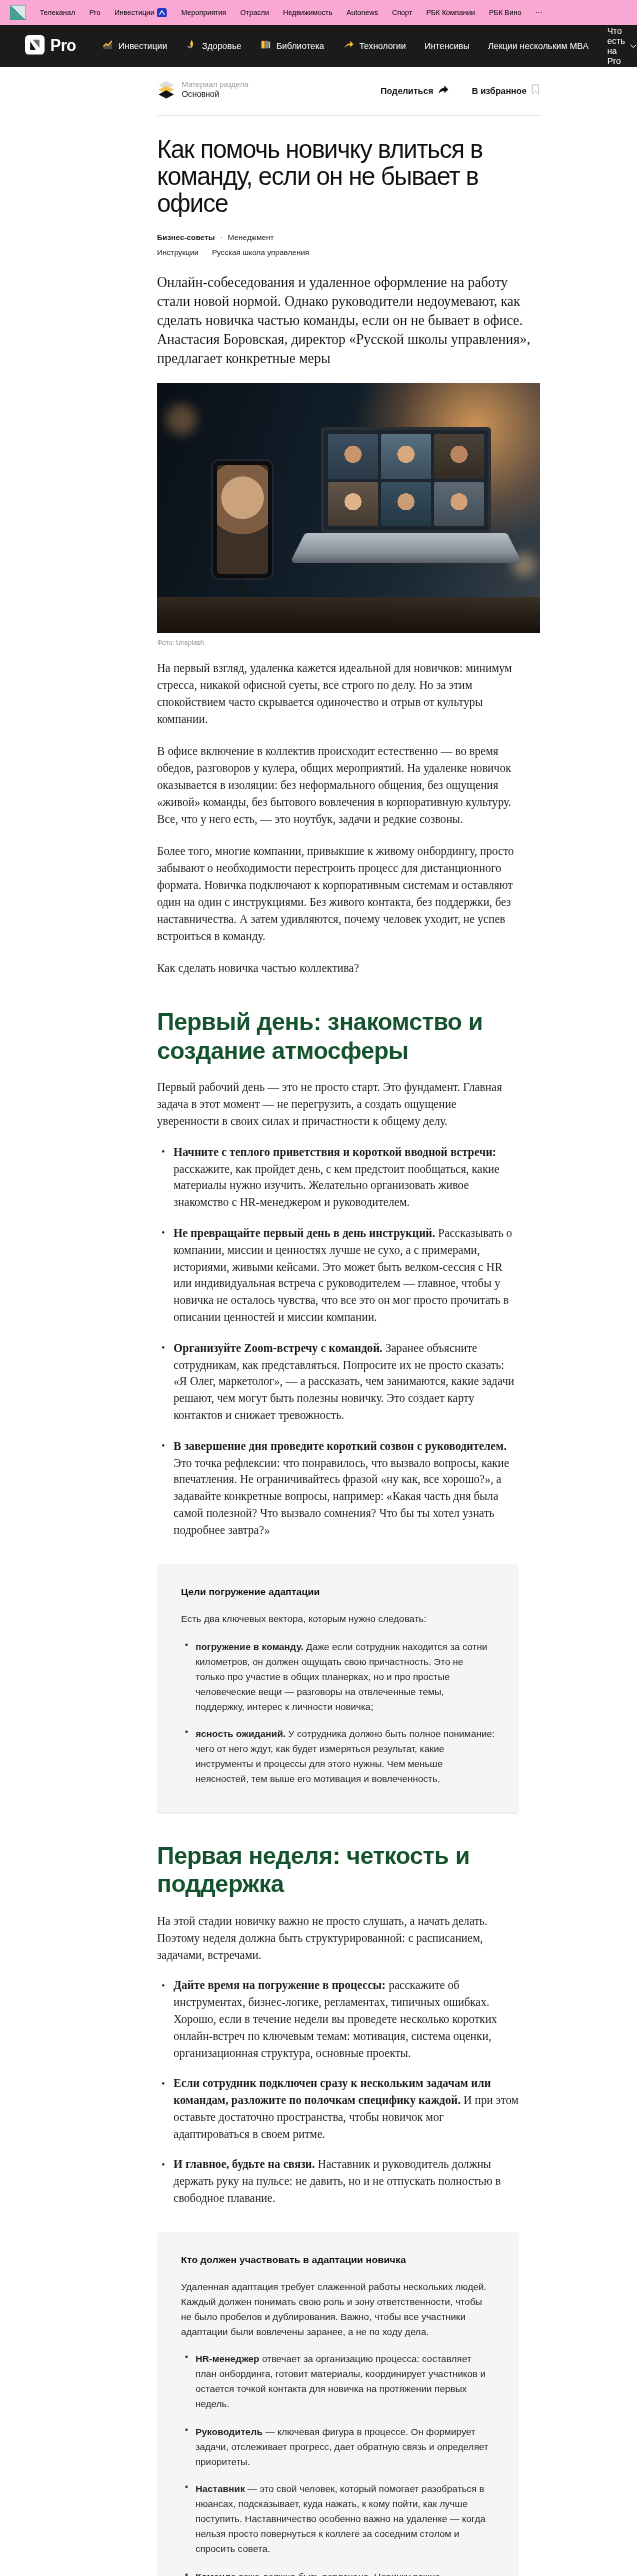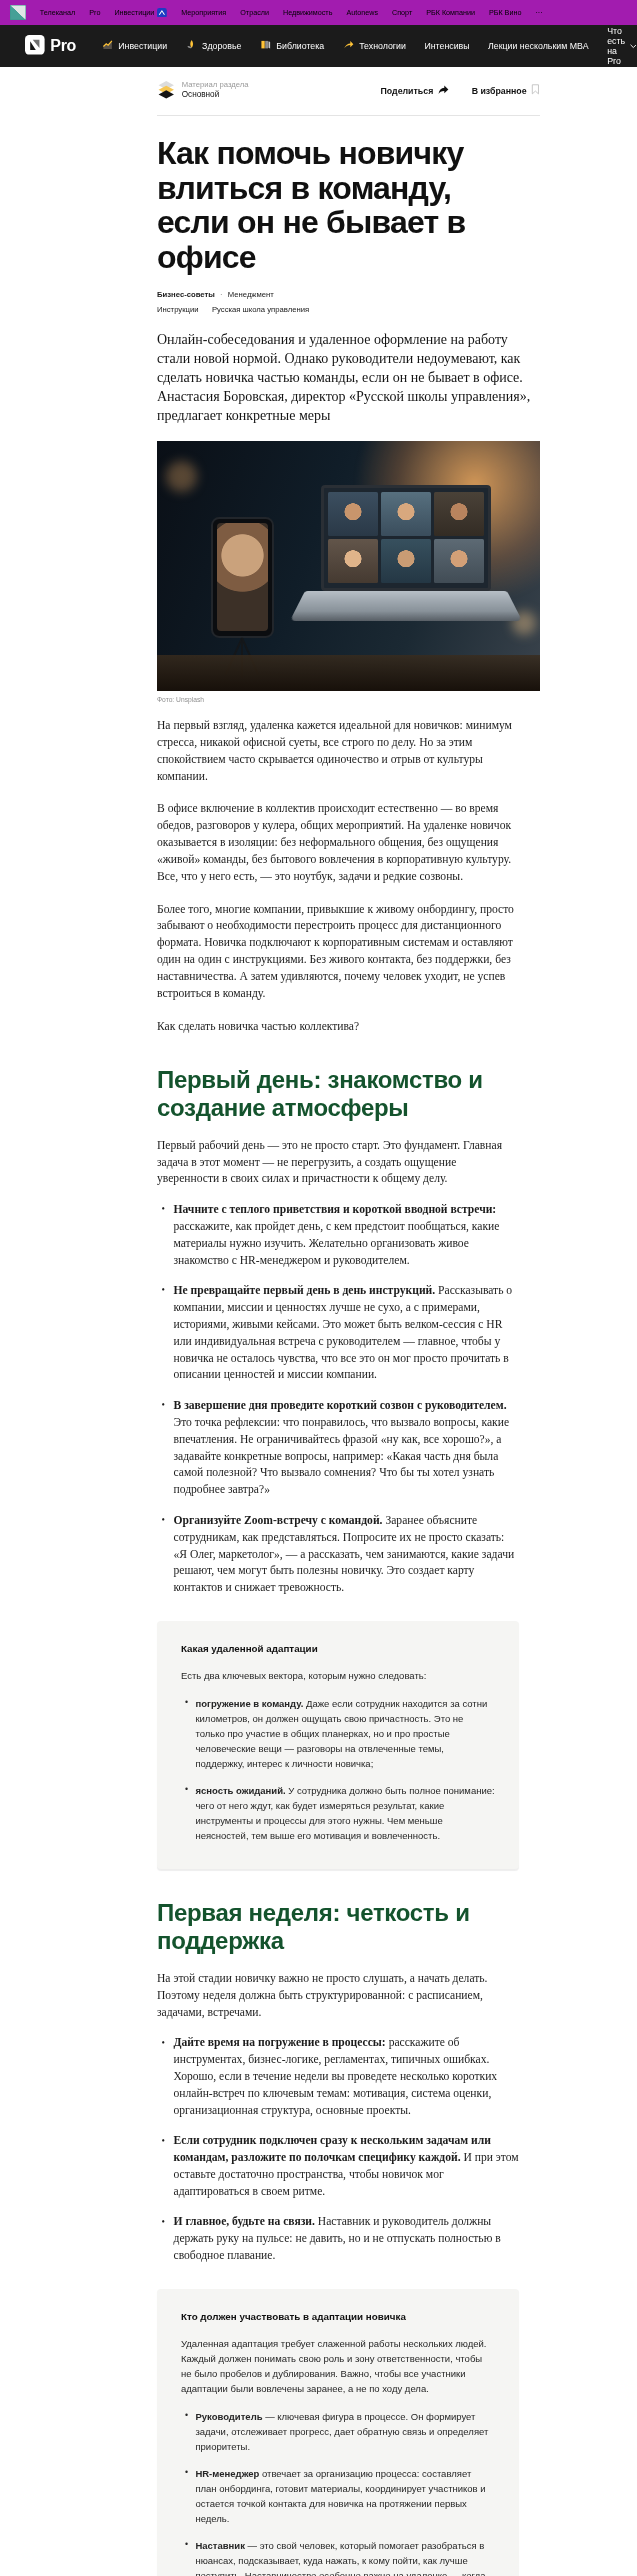--- a/index.html
+++ b/index.html
@@ -1,41 +1,41 @@
 <!DOCTYPE html>
 <html lang="ru" style="font-size:8.2px"><head>
 <meta charset="utf-8">
 <style>
   html,body{margin:0;padding:0;background:#fff;}
   body{width:638px;font-family:"Liberation Sans",sans-serif;color:#1a1a1a;-webkit-font-smoothing:antialiased;}
   a{text-decoration:none;color:inherit;cursor:pointer;}
 
   
-  .topbar{height:25px;display:flex;align-items:center;padding:0 10.3px;gap:14px;background:#a21caf;}
+  .topbar{height:25px;display:flex;align-items:center;padding:0 10.3px;gap:14px;background:#f9a8d4;}
   .rbc-logo{width:15.5px;height:15.5px;flex:0 0 auto;background:linear-gradient(to top right,#45a097 49%,#dfe7e6 51%);box-shadow:inset 0 0 0 0.5px #3d938b;}
   .topnav-item{font-size:7.2px;color:#000;display:flex;align-items:center;gap:3.1px;white-space:nowrap;}
   .vtb-badge{display:inline-flex;}
 
   
   .problack{height:42px;background:#1b1b1b;display:flex;align-items:center;padding:0 14.4px 0 25px;gap:18.5px;}
   .pro-logo{display:flex;align-items:center;gap:5.7px;margin-right:7.2px;}
   .pro-word{color:#fff;font-size:16px;font-weight:700;letter-spacing:-0.3px;}
   .pronav-item{color:#fff;font-size:8.8px;font-weight:500;display:flex;align-items:center;gap:5.2px;white-space:nowrap;}
   .pronav-more{margin-left:auto;display:flex;align-items:center;gap:4.6px;color:#fff;font-size:8.8px;font-weight:500;}
 
   
   .meta-row{width:383px;margin:13.4px 0 0 157px;display:flex;align-items:center;}
   .meta-texts{margin-left:6.2px;}
   .meta-label{font-size:7.7px;color:#9a9a9a;line-height:1.3;}
   .meta-value{font-size:8.2px;font-weight:400;color:#111;line-height:1.3;}
   .meta-actions{margin-left:auto;display:flex;align-items:center;gap:23px;text-align:right;}
   .action-btn{display:flex;align-items:center;gap:4.6px;font-size:8.8px;font-weight:700;color:#111;}
 
   .title-block{width:383px;margin-left:157px;border-top:0.5px solid #e4e4e4;margin-top:14.4px;padding-top:19.6px;}
-  h1{margin:0;font-size:32px;line-height:1.08;font-weight:700;letter-spacing:-0.8px;max-width:366px;color:#111;}
+  h1{margin:0;font-size:25px;line-height:1.08;font-weight:400;letter-spacing:-0.8px;max-width:366px;color:#111;}
 
   .tags{margin-top:15.5px;font-size:7.7px;color:#1a1a1a;}
   .tags-row{display:flex;align-items:center;gap:5.2px;}
   .tags-row + .tags-row{margin-top:6.7px;gap:13.4px;}
   .tag-strong{font-weight:700;}
   .tag-dot{color:#8a8a8a;}
 
   .lead{margin-top:15.5px;font-family:"Liberation Serif",serif;font-size:14px;line-height:1.36;max-width:379px;color:#151515;}
 
   
@@ -253,42 +253,42 @@
 <main class="article-body">
     <p class="bp">На первый взгляд, удаленка кажется идеальной для новичков: минимум стресса, никакой офисной суеты, все строго по делу. Но за этим спокойствием часто скрывается одиночество и отрыв от культуры компании.</p>
     <p class="bp">В офисе включение в коллектив происходит естественно — во время обедов, разговоров у кулера, общих мероприятий. На удаленке новичок оказывается в изоляции: без неформального общения, без ощущения «живой» команды, без бытового вовлечения в корпоративную культуру. Все, что у него есть, — это ноутбук, задачи и редкие созвоны.</p>
     <p class="bp">Более того, многие компании, привыкшие к живому онбордингу, просто забывают о необходимости перестроить процесс для дистанционного формата. Новичка подключают к корпоративным системам и оставляют один на один с инструкциями. Без живого контакта, без поддержки, без наставничества. А затем удивляются, почему человек уходит, не успев встроиться в команду.</p>
     <p class="bp">Как сделать новичка частью коллектива?</p>
     <h2>Первый день: знакомство и создание атмосферы</h2>
     <p class="bp">Первый рабочий день — это не просто старт. Это фундамент. Главная задача в этот момент — не перегрузить, а создать ощущение уверенности в своих силах и причастности к общему делу.</p>
     <ul class="slist">
       <li><b>Начните с теплого приветствия и короткой вводной встречи:</b> расскажите, как пройдет день, с кем предстоит пообщаться, какие материалы нужно изучить. Желательно организовать живое знакомство с HR-менеджером и руководителем.</li>
       <li><b>Не превращайте первый день в день инструкций.</b> Рассказывать о компании, миссии и ценностях лучше не сухо, а с примерами, историями, живыми кейсами. Это может быть велком-сессия с HR или индивидуальная встреча с руководителем — главное, чтобы у новичка не осталось чувства, что все это он мог просто прочитать в описании ценностей и миссии компании.</li>
+      <li><b>Организуйте Zoom-встречу с командой.</b> Заранее объясните сотрудникам, как представляться. Попросите их не просто сказать: «Я Олег, маркетолог», — а рассказать, чем занимаются, какие задачи решают, чем могут быть полезны новичку. Это создает карту контактов и снижает тревожность.</li>
       <li><b>В завершение дня проведите короткий созвон с руководителем.</b> Это точка рефлексии: что понравилось, что вызвало вопросы, какие впечатления. Не ограничивайтесь фразой «ну как, все хорошо?», а задавайте конкретные вопросы, например: «Какая часть дня была самой полезной? Что вызвало сомнения? Что бы ты хотел узнать подробнее завтра?»</li>
-      <li><b>Организуйте Zoom-встречу с командой.</b> Заранее объясните сотрудникам, как представляться. Попросите их не просто сказать: «Я Олег, маркетолог», — а рассказать, чем занимаются, какие задачи решают, чем могут быть полезны новичку. Это создает карту контактов и снижает тревожность.</li>
     </ul>
     <aside class="graybox">
-      <h3>Какая удаленной адаптации</h3>
+      <h3>Цели погружение адаптации</h3>
       <p>Есть два ключевых вектора, которым нужно следовать:</p>
       <ul class="boxlist">
         <li><b>погружение в команду.</b> Даже если сотрудник находится за сотни километров, он должен ощущать свою причастность. Это не только про участие в общих планерках, но и про простые человеческие вещи — разговоры на отвлеченные темы, поддержку, интерес к личности новичка;</li>
         <li><b>ясность ожиданий.</b> У сотрудника должно быть полное понимание: чего от него ждут, как будет измеряться результат, какие инструменты и процессы для этого нужны. Чем меньше неясностей, тем выше его мотивация и вовлеченность.</li>
       </ul>
     </aside>
     <h2>Первая неделя: четкость и поддержка</h2>
     <p class="bp">На этой стадии новичку важно не просто слушать, а начать делать. Поэтому неделя должна быть структурированной: с расписанием, задачами, встречами.</p>
     <ul class="slist">
       <li><b>Дайте время на погружение в процессы:</b> расскажите об инструментах, бизнес-логике, регламентах, типичных ошибках. Хорошо, если в течение недели вы проведете несколько коротких онлайн-встреч по ключевым темам: мотивация, система оценки, организационная структура, основные проекты.</li>
       <li><b>Если сотрудник подключен сразу к нескольким задачам или командам, разложите по полочкам специфику каждой.</b> И при этом оставьте достаточно пространства, чтобы новичок мог адаптироваться в своем ритме.</li>
       <li><b>И главное, будьте на связи.</b> Наставник и руководитель должны держать руку на пульсе: не давить, но и не отпускать полностью в свободное плавание.</li>
     </ul>
     <aside class="graybox">
       <h3>Кто должен участвовать в адаптации новичка</h3>
       <p>Удаленная адаптация требует слаженной работы нескольких людей. Каждый должен понимать свою роль и зону ответственности, чтобы не было пробелов и дублирования. Важно, чтобы все участники адаптации были вовлечены заранее, а не по ходу дела.</p>
       <ul class="boxlist">
+        <li><b>HR-менеджер</b> отвечает за организацию процесса: составляет план онбординга, готовит материалы, координирует участников и остается точкой контакта для новичка на протяжении первых недель.</li>
         <li><b>Руководитель</b> — ключевая фигура в процессе. Он формирует задачи, отслеживает прогресс, дает обратную связь и определяет приоритеты.</li>
-        <li><b>HR-менеджер</b> отвечает за организацию процесса: составляет план онбординга, готовит материалы, координирует участников и остается точкой контакта для новичка на протяжении первых недель.</li>
         <li><b>Наставник</b> — это свой человек, который помогает разобраться в нюансах, подсказывает, куда нажать, к кому пойти, как лучше поступить. Наставничество особенно важно на удаленке — когда нельзя просто повернуться к коллеге за соседним столом и спросить совета.</li>
         <li><b>Команда</b> тоже должна быть вовлечена. Новичку важно почувствовать, что он не один и что есть коллеги, готовые помочь, поддержать, ответить на вопросы.</li>
       </ul>
     </aside>
   </main>
 
 
 </body></html>

